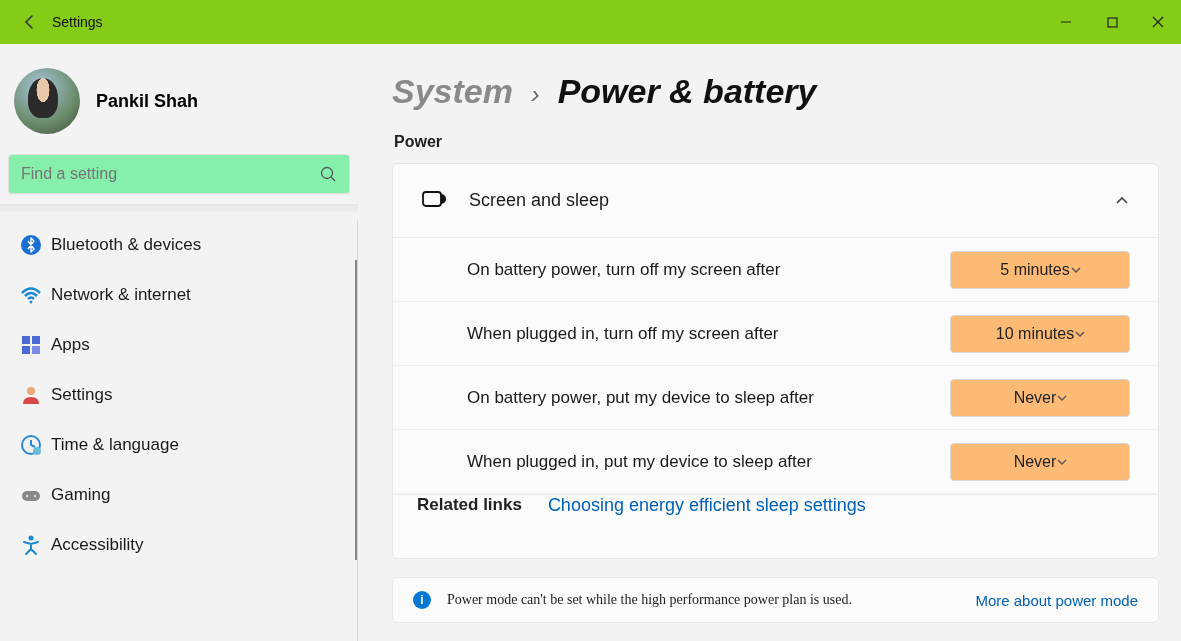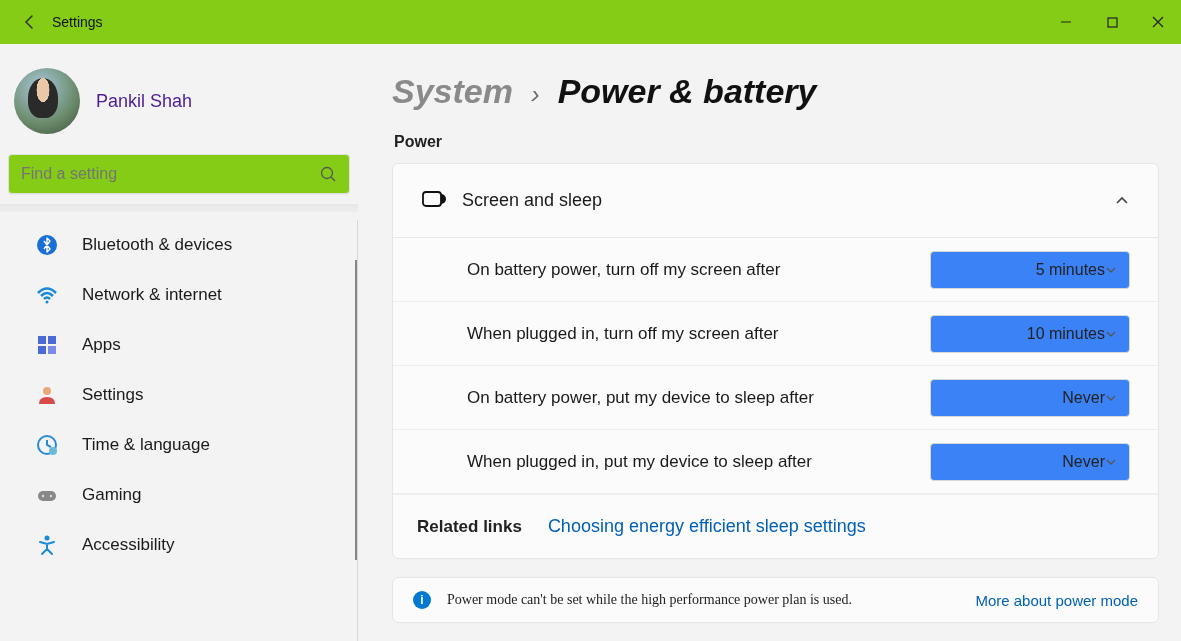--- a/index.html
+++ b/index.html
@@ -26,77 +26,77 @@
 .avatar {
   width: 66px; height: 66px; border-radius: 50%; overflow:hidden; flex-shrink:0;
   background: radial-gradient(circle at 40% 30%, #a8c8dc, #6a8a6a 60%, #3a4a3a);
   position:relative;
 }
 .avatar::after{
   content:""; position:absolute; left:14px; top:10px; width:30px; height:40px;
   background: radial-gradient(ellipse at 50% 30%, #e8c8a8 0 30%, #2a2a2a 31% 100%);
   border-radius: 50% 50% 40% 40%;
 }
-.profile-name { font-size: 18px; font-weight:400; color:#4c1d95; }
+.profile-name { font-size: 18px; font-weight:700; color:#000000; }
 
 .search-wrap { padding: 0 8px 10px 8px; }
 .search {
-  display:flex; align-items:center; background:#84cc16; border:1px solid #e0e0e0;
+  display:flex; align-items:center; background:#86efac; border:1px solid #e0e0e0;
   border-radius:4px; height:40px; padding: 0 12px;
   box-shadow: 0 1px 0 rgba(0,0,0,0.04);
 }
 .search input {
   border:none; outline:none; flex:1; font-size:16px; color:#616161; background:transparent;
 }
 .search .sicon { width:18px; height:18px; }
 
 .side-divider { height:8px; background: linear-gradient(#e6e6e6,#eee); margin-bottom:8px;}
 
 .nav { flex:1; overflow:auto; padding-right:2px; border-right: 1px solid #d8d8d8; position:relative;}
 .nav-scrollbar { position:absolute; right:0; top:40px; width:2px; height:300px; background:#868686;}
 .nav-item {
-  display:flex; align-items:center; gap:24px; height:50px; padding:0 0 0 36px;
+  display:flex; align-items:center; gap:9px; height:50px; padding:0 0 0 20px;
   font-size:17px; color:#1a1a1a; cursor:pointer;
 }
 .nav-icon { width:22px; height:22px; display:flex; align-items:center; justify-content:center; flex-shrink:0;}
 
 .main { flex:1; padding: 28px 22px 0 34px; overflow:auto; }
 .breadcrumb { display:flex; align-items:baseline; gap:18px;font-style:italic; }
 .bc-parent { font-size:34px; font-weight:600; color:#8a8a8a; cursor:pointer;}
 .bc-sep { font-size:26px; color:#6a6a6a; }
 .bc-current { font-size:34px; font-weight:600; color:#111; }
 
 .section-label { font-size:16px; font-weight:600; color:#222; margin:22px 0 12px 2px; }
 
 .card {
   background:#fbfbfb; border:1px solid #e6e6e6; border-radius:6px;
 }
 .card-header {
-  display:flex; align-items:center; height:74px; padding:0 28px; gap:15px;
+  display:flex; align-items:center; height:74px; padding:0 28px; gap:22px;
   border-bottom:1px solid #e8e8e8;
 }
 .card-header .hicon { width:26px; height:26px; }
 .card-header .htitle { font-size:18px; color:#1a1a1a; }
 .card-header .chev { margin-left:auto; }
 
 .row {
   display:flex; align-items:center; height:64px; padding:0 28px 0 74px;
   border-bottom:1px solid #eee; gap:32px;
 }
 .row:last-child { border-bottom:none; }
 .row-label { flex:1; font-size:17px; color:#1a1a1a; }
 .select {
-  display:flex; align-items:center; justify-content:flex-end;
-  width:200px; height:38px; padding:0 12px 0 14px;
-  background:#3b82f6; border:1px solid #d8d8d8; border-radius:4px;
+  display:flex; align-items:center; justify-content:center;
+  width:180px; height:38px; padding:0 12px 0 14px;
+  background:#fdba74; border:1px solid #d8d8d8; border-radius:4px;
   font-size:16px; color:#222; cursor:pointer;
 }
 
 .related {
-  display:flex; align-items:center; gap:26px; height:64px; padding:0 24px;
+  display:flex; align-items:flex-start; gap:26px; height:64px; padding:0 24px;
   border-top:1px solid #eee;
 }
 .related .rlabel { font-size:17px; font-weight:600; color:#222; }
 .related .rlink { font-size:18px; color:#0060b8; cursor:pointer; }
 
 .infobar {
   margin-top:18px; background:#fbfbfb; border:1px solid #e6e6e6; border-radius:6px;
   height:46px; display:flex; align-items:center; padding:0 20px; gap:16px;
 }
 .infobar .iconc { width:18px; height:18px; border-radius:50%; background:#0078d4; color:#fff; font-size:12px; display:flex; align-items:center; justify-content:center; font-weight:600;}

